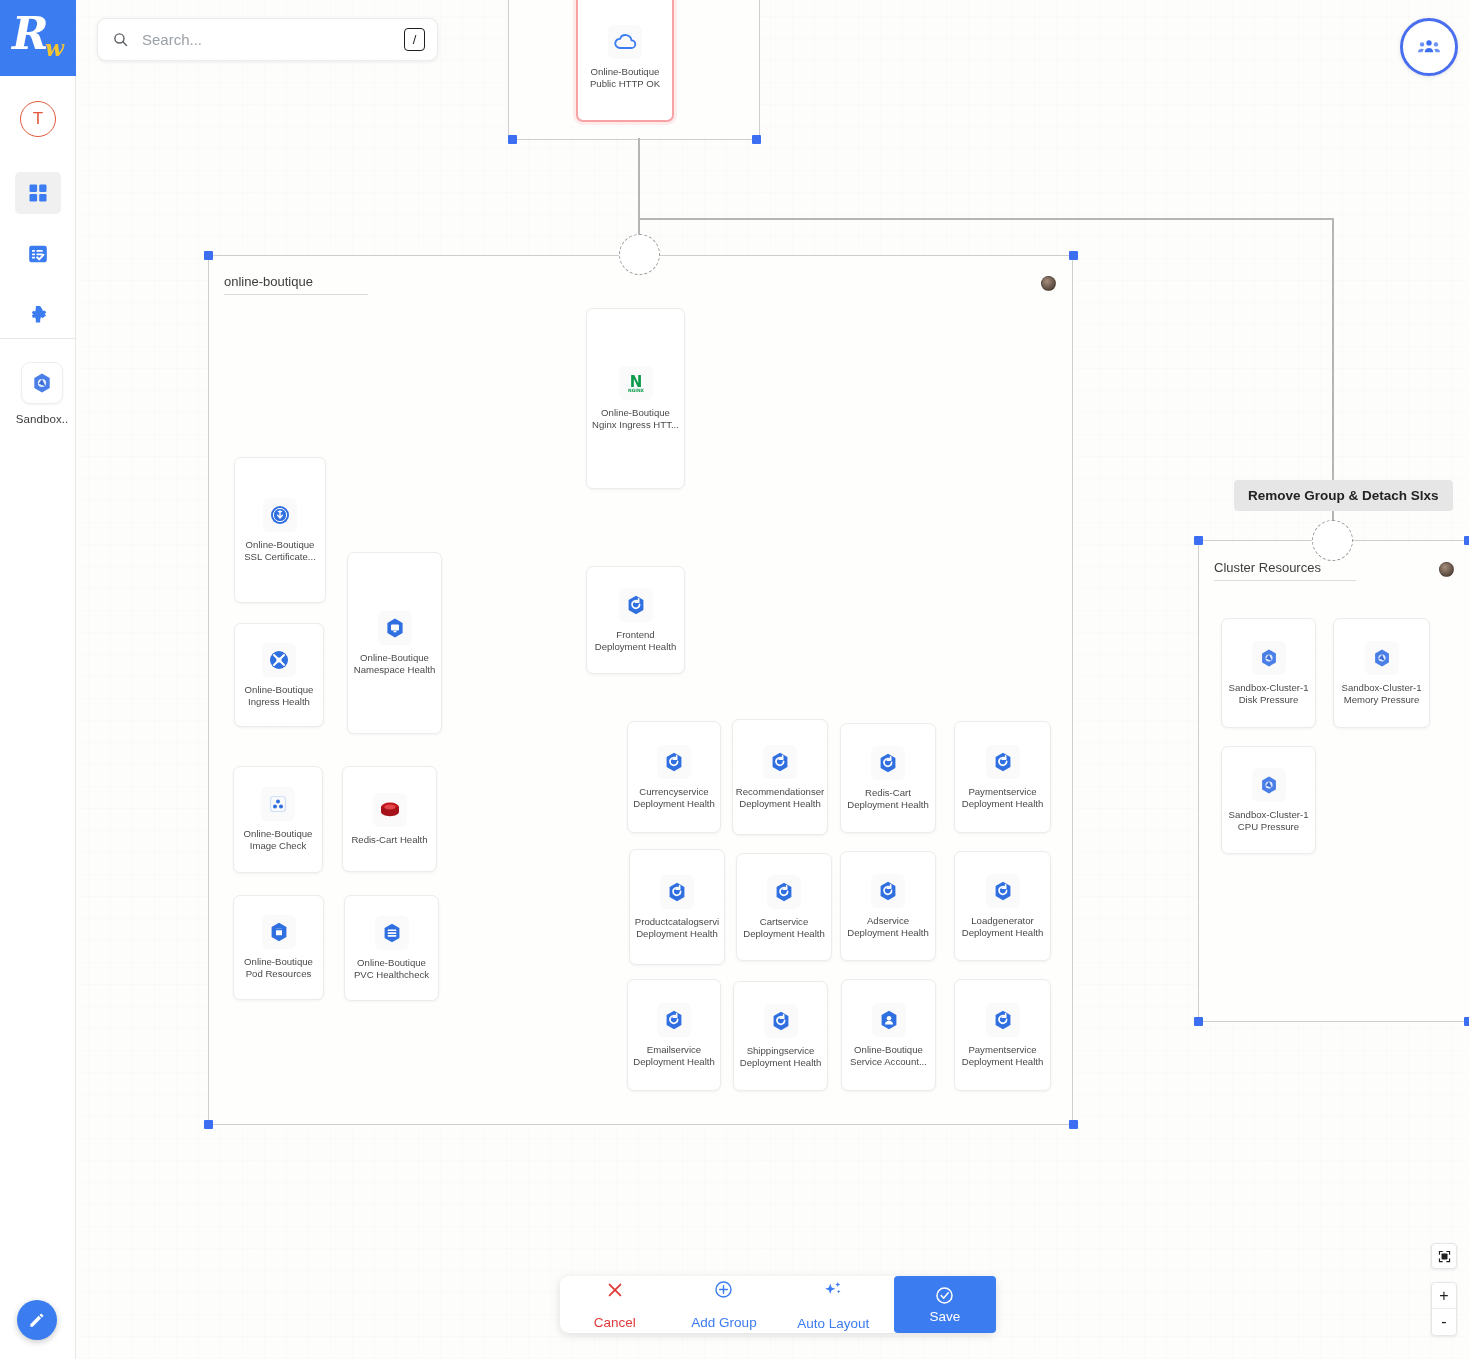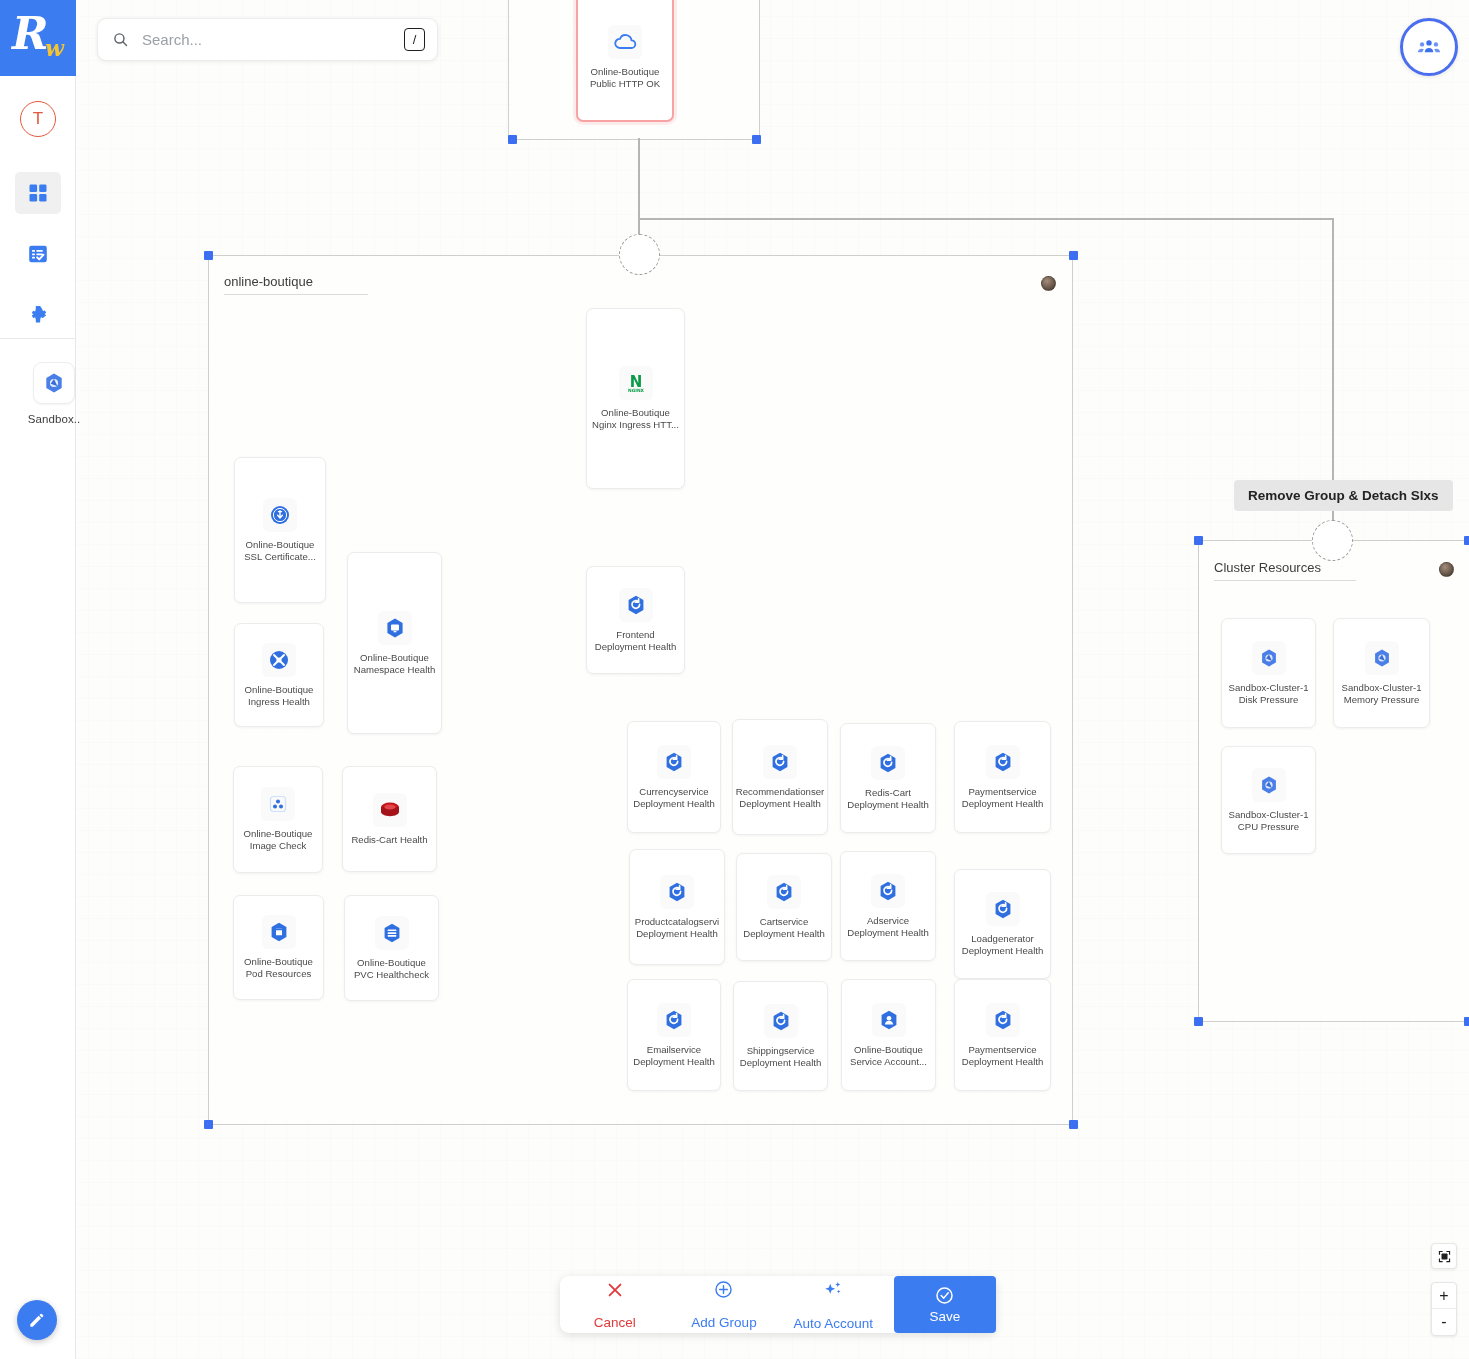--- a/index.html
+++ b/index.html
@@ -64,21 +64,21 @@
     border: 1.6px solid #e2583c;
     display: flex; align-items: center; justify-content: center;
     color: #e2583c; font-size: 17px;
     font-family: "Liberation Sans", sans-serif;
   }
   #rail-sep {
     position: absolute; left: 0; top: 338px;
     width: 76px; height: 1px; background: #e8e8e8;
   }
   #sandbox-item {
-    position: absolute; left: 16px; top: 362px;
+    position: absolute; left: 4px; top: 362px;
     width: 76px;
     display: flex; flex-direction: column; align-items: center;
     cursor: pointer;
   }
   #sandbox-item .tile {
     width: 42px; height: 42px; border-radius: 9px;
     background: #fff; border: 1px solid #ededed;
     display: flex; align-items: center; justify-content: center;
     box-shadow: 0 1px 2px rgba(0,0,0,0.05);
   }
@@ -463,21 +463,21 @@
   <div class="ic">
     <svg width="24" height="24" viewBox="0 0 24 24">
         <path d="M12 2.8l7.4 4.3v9.8L12 21.2 4.6 16.9V7.1z" fill="#2f6fe0"></path>
         <path d="M15.6 11.4a3.8 3.8 0 1 1-1.2-2.7" fill="none" stroke="#fff" stroke-width="1.7" stroke-linecap="round"></path>
         <path d="M14.6 5.9v3.3h-3.3" fill="none" stroke="#fff" stroke-width="1.7" stroke-linecap="round" stroke-linejoin="round"></path>
       </svg>
   </div>
   <div class="cl">Adservice
 Deployment Health</div>
 </div>
-<div class="card" style="left:954px; top:869px; width:97px; height:110px;">
+<div class="card" style="left:954px; top:851px; width:97px; height:110px;">
   <div class="ic">
     <svg width="24" height="24" viewBox="0 0 24 24">
         <path d="M12 2.8l7.4 4.3v9.8L12 21.2 4.6 16.9V7.1z" fill="#2f6fe0"></path>
         <path d="M15.6 11.4a3.8 3.8 0 1 1-1.2-2.7" fill="none" stroke="#fff" stroke-width="1.7" stroke-linecap="round"></path>
         <path d="M14.6 5.9v3.3h-3.3" fill="none" stroke="#fff" stroke-width="1.7" stroke-linecap="round" stroke-linejoin="round"></path>
       </svg>
   </div>
   <div class="cl">Loadgenerator
 Deployment Health</div>
 </div>
@@ -669,21 +669,21 @@
         <path d="M12 7.6v8.8M7.6 12h8.8"></path>
     </svg>
     <span class="t">Add Group</span>
   </div>
   <div class="bb" id="bb-autolayout">
     <svg width="22" height="22" viewBox="0 0 24 24" fill="#3b7cf0">
       <path d="M9 5.2l1.5 4 4 1.5-4 1.5L9 16.2l-1.5-4-4-1.5 4-1.5z"></path>
       <path d="M17.2 3.2l.8 2 2 .8-2 .8-.8 2-.8-2-2-.8 2-.8z"></path>
       <path d="M18.2 11.6l.6 1.5 1.5.6-1.5.6-.6 1.5-.6-1.5-1.5-.6 1.5-.6z"></path>
     </svg>
-    <span class="t">Auto Account</span>
+    <span class="t">Auto Layout</span>
   </div>
   <div id="bb-save">
     <svg width="21" height="21" viewBox="0 0 24 24" fill="none" stroke="#fff" stroke-width="1.7" stroke-linecap="round" stroke-linejoin="round">
       <circle cx="12" cy="12" r="8.6"></circle>
         <path d="M8.2 12.1l2.9 2.9 5.2-6.1"></path>
     </svg>
     <span class="t">Save</span>
   </div>
 </div>
 

